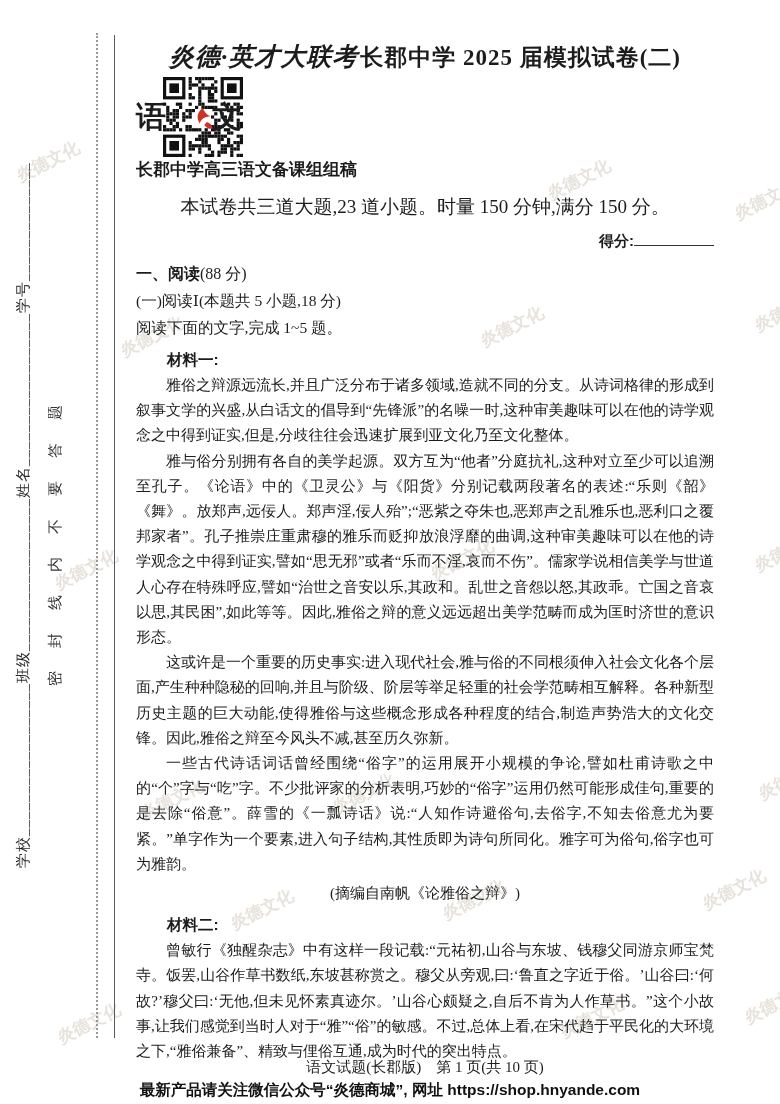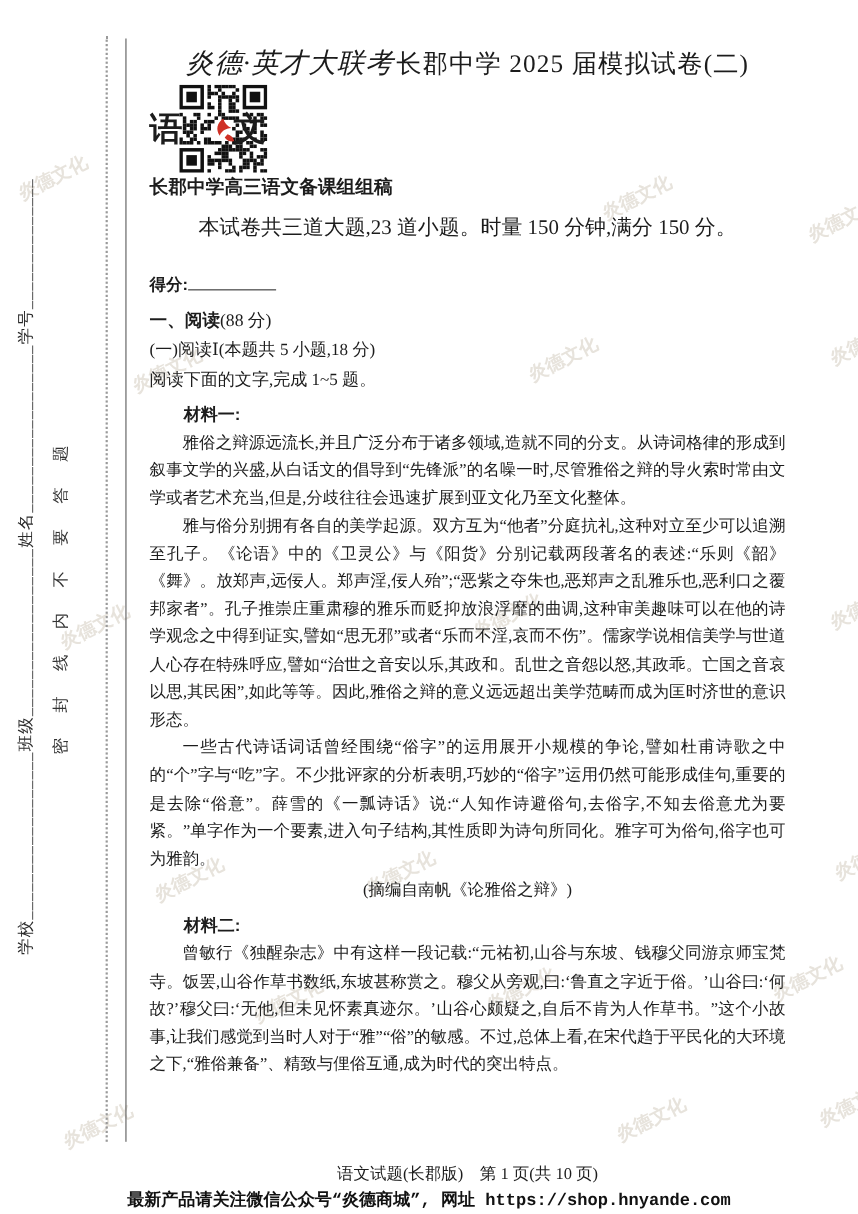--- a/index.html
+++ b/index.html
@@ -14,40 +14,40 @@
   .seal-solid{position:absolute;left:114px;top:35px;height:1003px;width:0;border-left:1.5px solid #5a5a5a;z-index:2;}
   
   .v-rot{position:absolute;transform-origin:0 100%;transform:rotate(-90deg);white-space:nowrap;z-index:2;
          font-size:15px;color:#2a2a2a;}
   .student-fields{left:38px;top:844px;width:660px;height:24px;letter-spacing:1px;}
   .seal-text{left:70px;top:662px;width:330px;height:24px;letter-spacing:23px;color:#333;}
   
   .qr{position:absolute;left:163px;top:77px;width:80px;height:80px;z-index:3;}
   
   .content{position:absolute;left:136px;top:36px;width:578px;z-index:3;}
-  .header-title{text-align:center;font-size:23px;font-weight:normal;letter-spacing:1px;margin-top:4px;}
+  .header-title{text-align:center;font-size:23px;font-weight:bold;letter-spacing:1px;margin-top:4px;}
   .header-title .script{font-style:italic;font-size:25px;margin-right:2px;}
   .subject{margin:24px 0 0 0;text-align:left;font-size:30px;font-weight:bold;letter-spacing:8px;
            font-family:"Liberation Sans","DejaVu Sans",sans-serif;}
   .subtitle{margin-top:20px;text-align:left;font-size:17px;font-weight:bold;
             font-family:"Liberation Sans","DejaVu Sans",sans-serif;}
   .exam-info{margin-top:13px;text-align:center;font-size:19px;}
-  .score-row{margin-top:28px;font-size:15px;font-weight:bold;
+  .score-row{margin-top:10px;text-align:right;font-size:15px;font-weight:bold;
              font-family:"Liberation Sans","DejaVu Sans",sans-serif;height:24px;}
   .score-blank{display:inline-block;width:80px;height:15px;border-bottom:1.5px solid #333;}
   .sec-head{margin-top:6px;font-size:16px;line-height:27px;}
   .sec-head b{font-family:"Liberation Sans","DejaVu Sans",sans-serif;}
   .line{font-size:15.5px;line-height:27px;}
   .mat-label{font-size:15.5px;font-weight:bold;line-height:27px;text-indent:2em;margin-top:5px;
              font-family:"Liberation Sans","DejaVu Sans",sans-serif;}
   .para{margin:0;font-size:15px;line-height:25.2px;text-indent:2em;text-align:justify;}
   .attribution{font-size:15px;line-height:25.2px;text-align:center;margin-top:4px;}
   .footer{position:absolute;left:136px;top:1058px;width:578px;text-align:center;font-size:15px;z-index:3;}
   .promo{position:absolute;left:0;top:1080px;width:780px;text-align:center;font-size:15.5px;font-weight:bold;
-         font-family:Liberation Mono, monospace;color:#111;z-index:3;}
+         font-family:Liberation Sans, sans-serif;color:#111;z-index:3;}
 </style>
 </head>
 <body>
 
 <div class="page">
 
   <div class="wm-layer">
       <span class="wm" style="left: 14px; top: 150px; color: rgb(231, 227, 220);">炎德文化</span>
       <span class="wm" style="left: 545px; top: 168px; color: rgb(231, 227, 220);">炎德文化</span>
       <span class="wm" style="left: 732px; top: 188px; color: rgb(231, 227, 220);">炎德文化</span>
@@ -300,22 +300,23 @@
       <span>得分:</span><span class="score-blank"></span>
     </div>
 
     <div class="sec-head">
       <b>一、阅读</b><span>(88 分)</span>
     </div>
     <div class="line">(一)阅读Ⅰ(本题共 5 小题,18 分)</div>
     <div class="line">阅读下面的文字,完成 1~5 题。</div>
 
     <div class="mat-label">材料一:</div>
-    <p class="para">雅俗之辩源远流长,并且广泛分布于诸多领域,造就不同的分支。从诗词格律的形成到叙事文学的兴盛,从白话文的倡导到“先锋派”的名噪一时,尽管雅俗之辩的导火索时常由文学或者艺术充当,但是,分歧往往会迅速扩展到亚文化乃至文化整体。</p>
+    <p class="para">雅俗之辩源远流长,并且广泛分布于诸多领域,造就不同的分支。从诗词格律的形成到叙事文学的兴盛,从白话文的倡导到“先锋派”的名噪一时,这种审美趣味可以在他的诗学观念之中得到证实,但是,分歧往往会迅速扩展到亚文化乃至文化整体。</p>
     <p class="para">雅与俗分别拥有各自的美学起源。双方互为“他者”分庭抗礼,这种对立至少可以追溯至孔子。《论语》中的《卫灵公》与《阳货》分别记载两段著名的表述:“乐则《韶》《舞》。放郑声,远佞人。郑声淫,佞人殆”;“恶紫之夺朱也,恶郑声之乱雅乐也,恶利口之覆邦家者”。孔子推崇庄重肃穆的雅乐而贬抑放浪浮靡的曲调,这种审美趣味可以在他的诗学观念之中得到证实,譬如“思无邪”或者“乐而不淫,哀而不伤”。儒家学说相信美学与世道人心存在特殊呼应,譬如“治世之音安以乐,其政和。乱世之音怨以怒,其政乖。亡国之音哀以思,其民困”,如此等等。因此,雅俗之辩的意义远远超出美学范畴而成为匡时济世的意识形态。</p>
+    <p class="para">这或许是一个重要的历史事实:进入现代社会,雅与俗的不同根须伸入社会文化各个层面,产生种种隐秘的回响,并且与阶级、阶层等举足轻重的社会学范畴相互解释。各种新型历史主题的巨大动能,使得雅俗与这些概念形成各种程度的结合,制造声势浩大的文化交锋。因此,雅俗之辩至今风头不减,甚至历久弥新。</p>
     <p class="para">一些古代诗话词话曾经围绕“俗字”的运用展开小规模的争论,譬如杜甫诗歌之中的“个”字与“吃”字。不少批评家的分析表明,巧妙的“俗字”运用仍然可能形成佳句,重要的是去除“俗意”。薛雪的《一瓢诗话》说:“人知作诗避俗句,去俗字,不知去俗意尤为要紧。”单字作为一个要素,进入句子结构,其性质即为诗句所同化。雅字可为俗句,俗字也可为雅韵。</p>
     <div class="attribution">(摘编自南帆《论雅俗之辩》)</div>
 
     <div class="mat-label">材料二:</div>
     <p class="para">曾敏行《独醒杂志》中有这样一段记载:“元祐初,山谷与东坡、钱穆父同游京师宝梵寺。饭罢,山谷作草书数纸,东坡甚称赏之。穆父从旁观,曰:‘鲁直之字近于俗。’山谷曰:‘何故?’穆父曰:‘无他,但未见怀素真迹尔。’山谷心颇疑之,自后不肯为人作草书。”这个小故事,让我们感觉到当时人对于“雅”“俗”的敏感。不过,总体上看,在宋代趋于平民化的大环境之下,“雅俗兼备”、精致与俚俗互通,成为时代的突出特点。</p>
   </div>
 
   <div class="footer">语文试题(长郡版)　第 1 页(共 10 页)</div>
   <div class="promo">最新产品请关注微信公众号“炎德商城”, 网址 https://shop.hnyande.com</div>
 </div>

